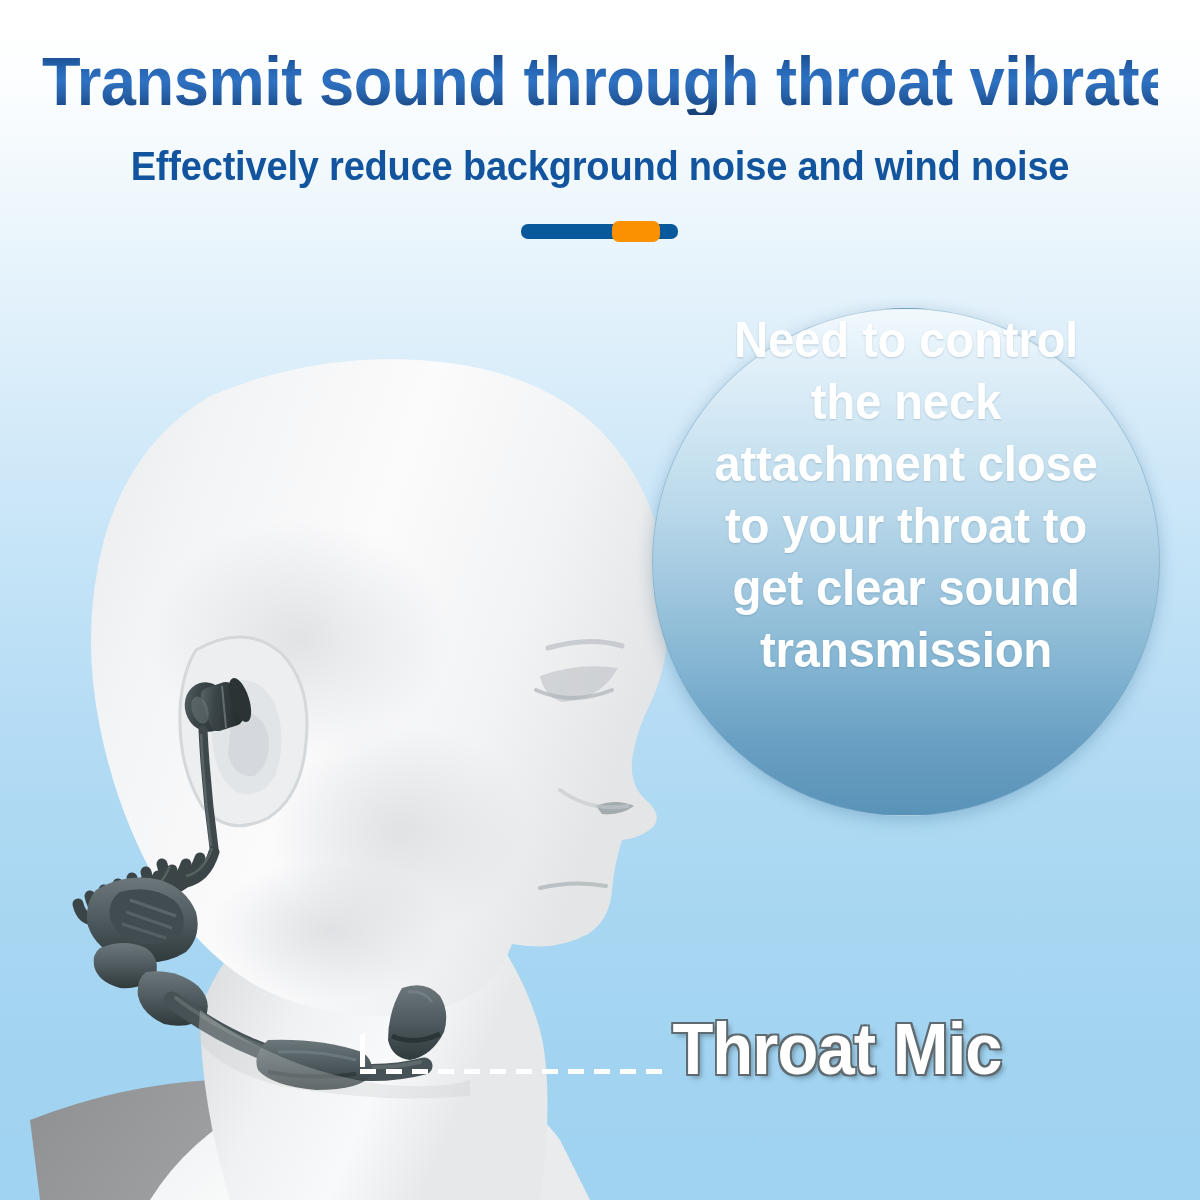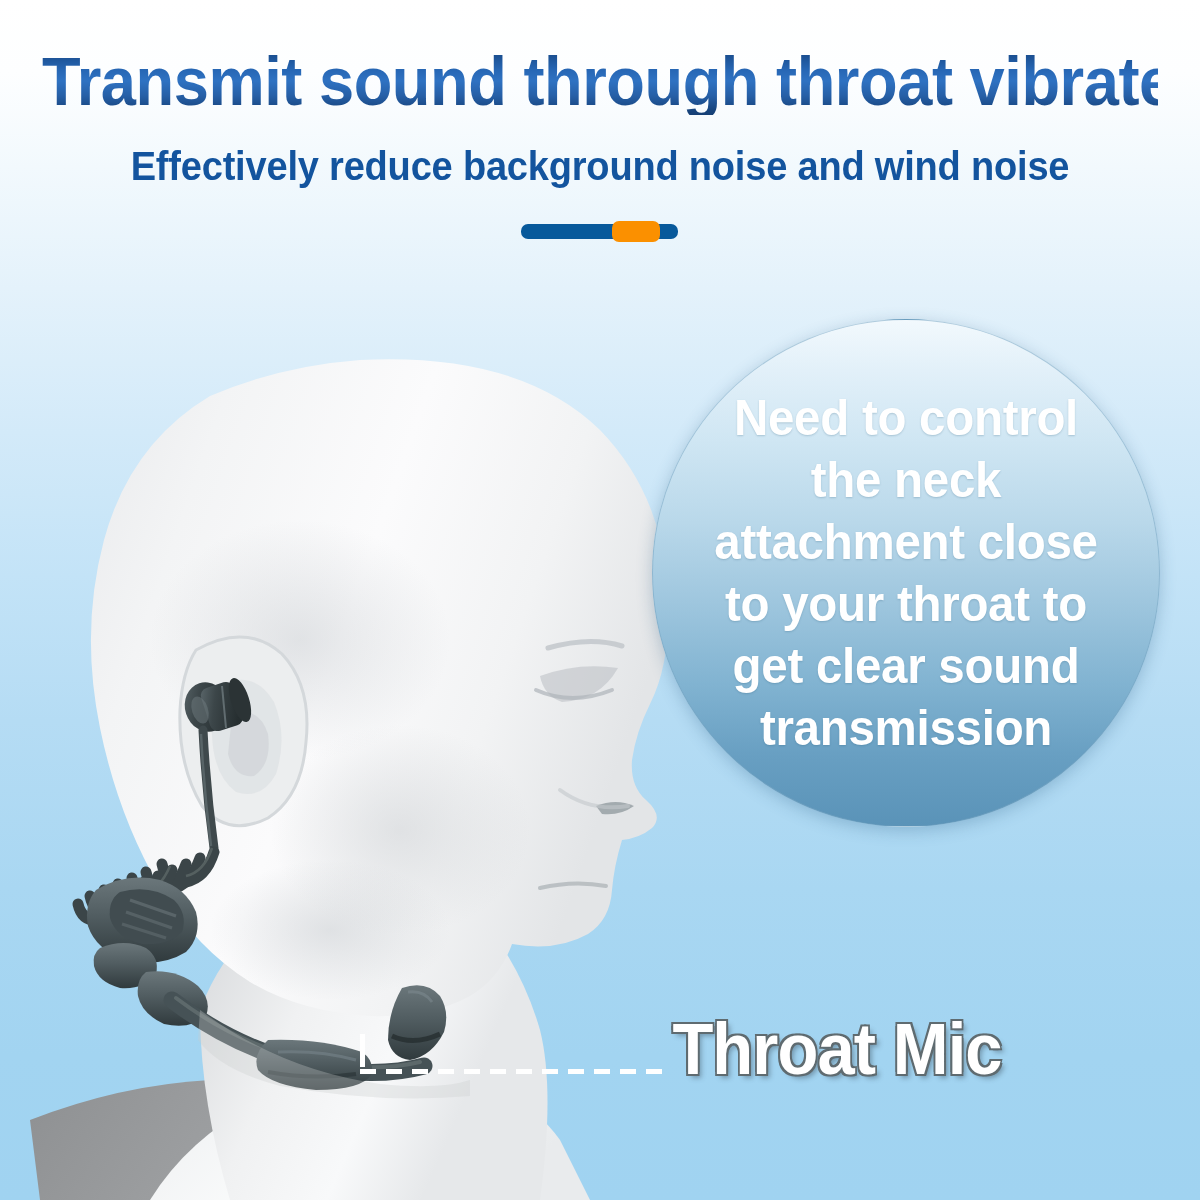--- a/index.html
+++ b/index.html
@@ -95,38 +95,37 @@
     position: absolute;
     left: 0; top: 0;
     width: 1200px;
     height: 1200px;
   }
 
   
   .callout {
     position: absolute;
     left: 652px;
-    top: 319px;
+    top: 308px;
     width: 508px;
     height: 508px;
     border-radius: 50%;
     background: linear-gradient(to bottom,
       #f2f9fd 0%,
       #e2f0f9 10%,
       #cfe6f3 24%,
       #b9d8ea 40%,
       #9ec6de 56%,
       #81b3d1 72%,
       #689fc2 86%,
       #5a93b8 100%);
     box-shadow: 0 4px 16px rgba(40, 90, 130, 0.28);
     border: 1px solid rgba(120, 165, 195, 0.55);
     box-sizing: border-box;
     display: flex;
-    align-items: center;
     justify-content: center;
   }
   .callout-text {
     width: 420px;
     text-align: center;
     color: #ffffff;
     font-size: 50px;
     font-weight: bold;
     line-height: 62px;
     letter-spacing: -0.3px;

